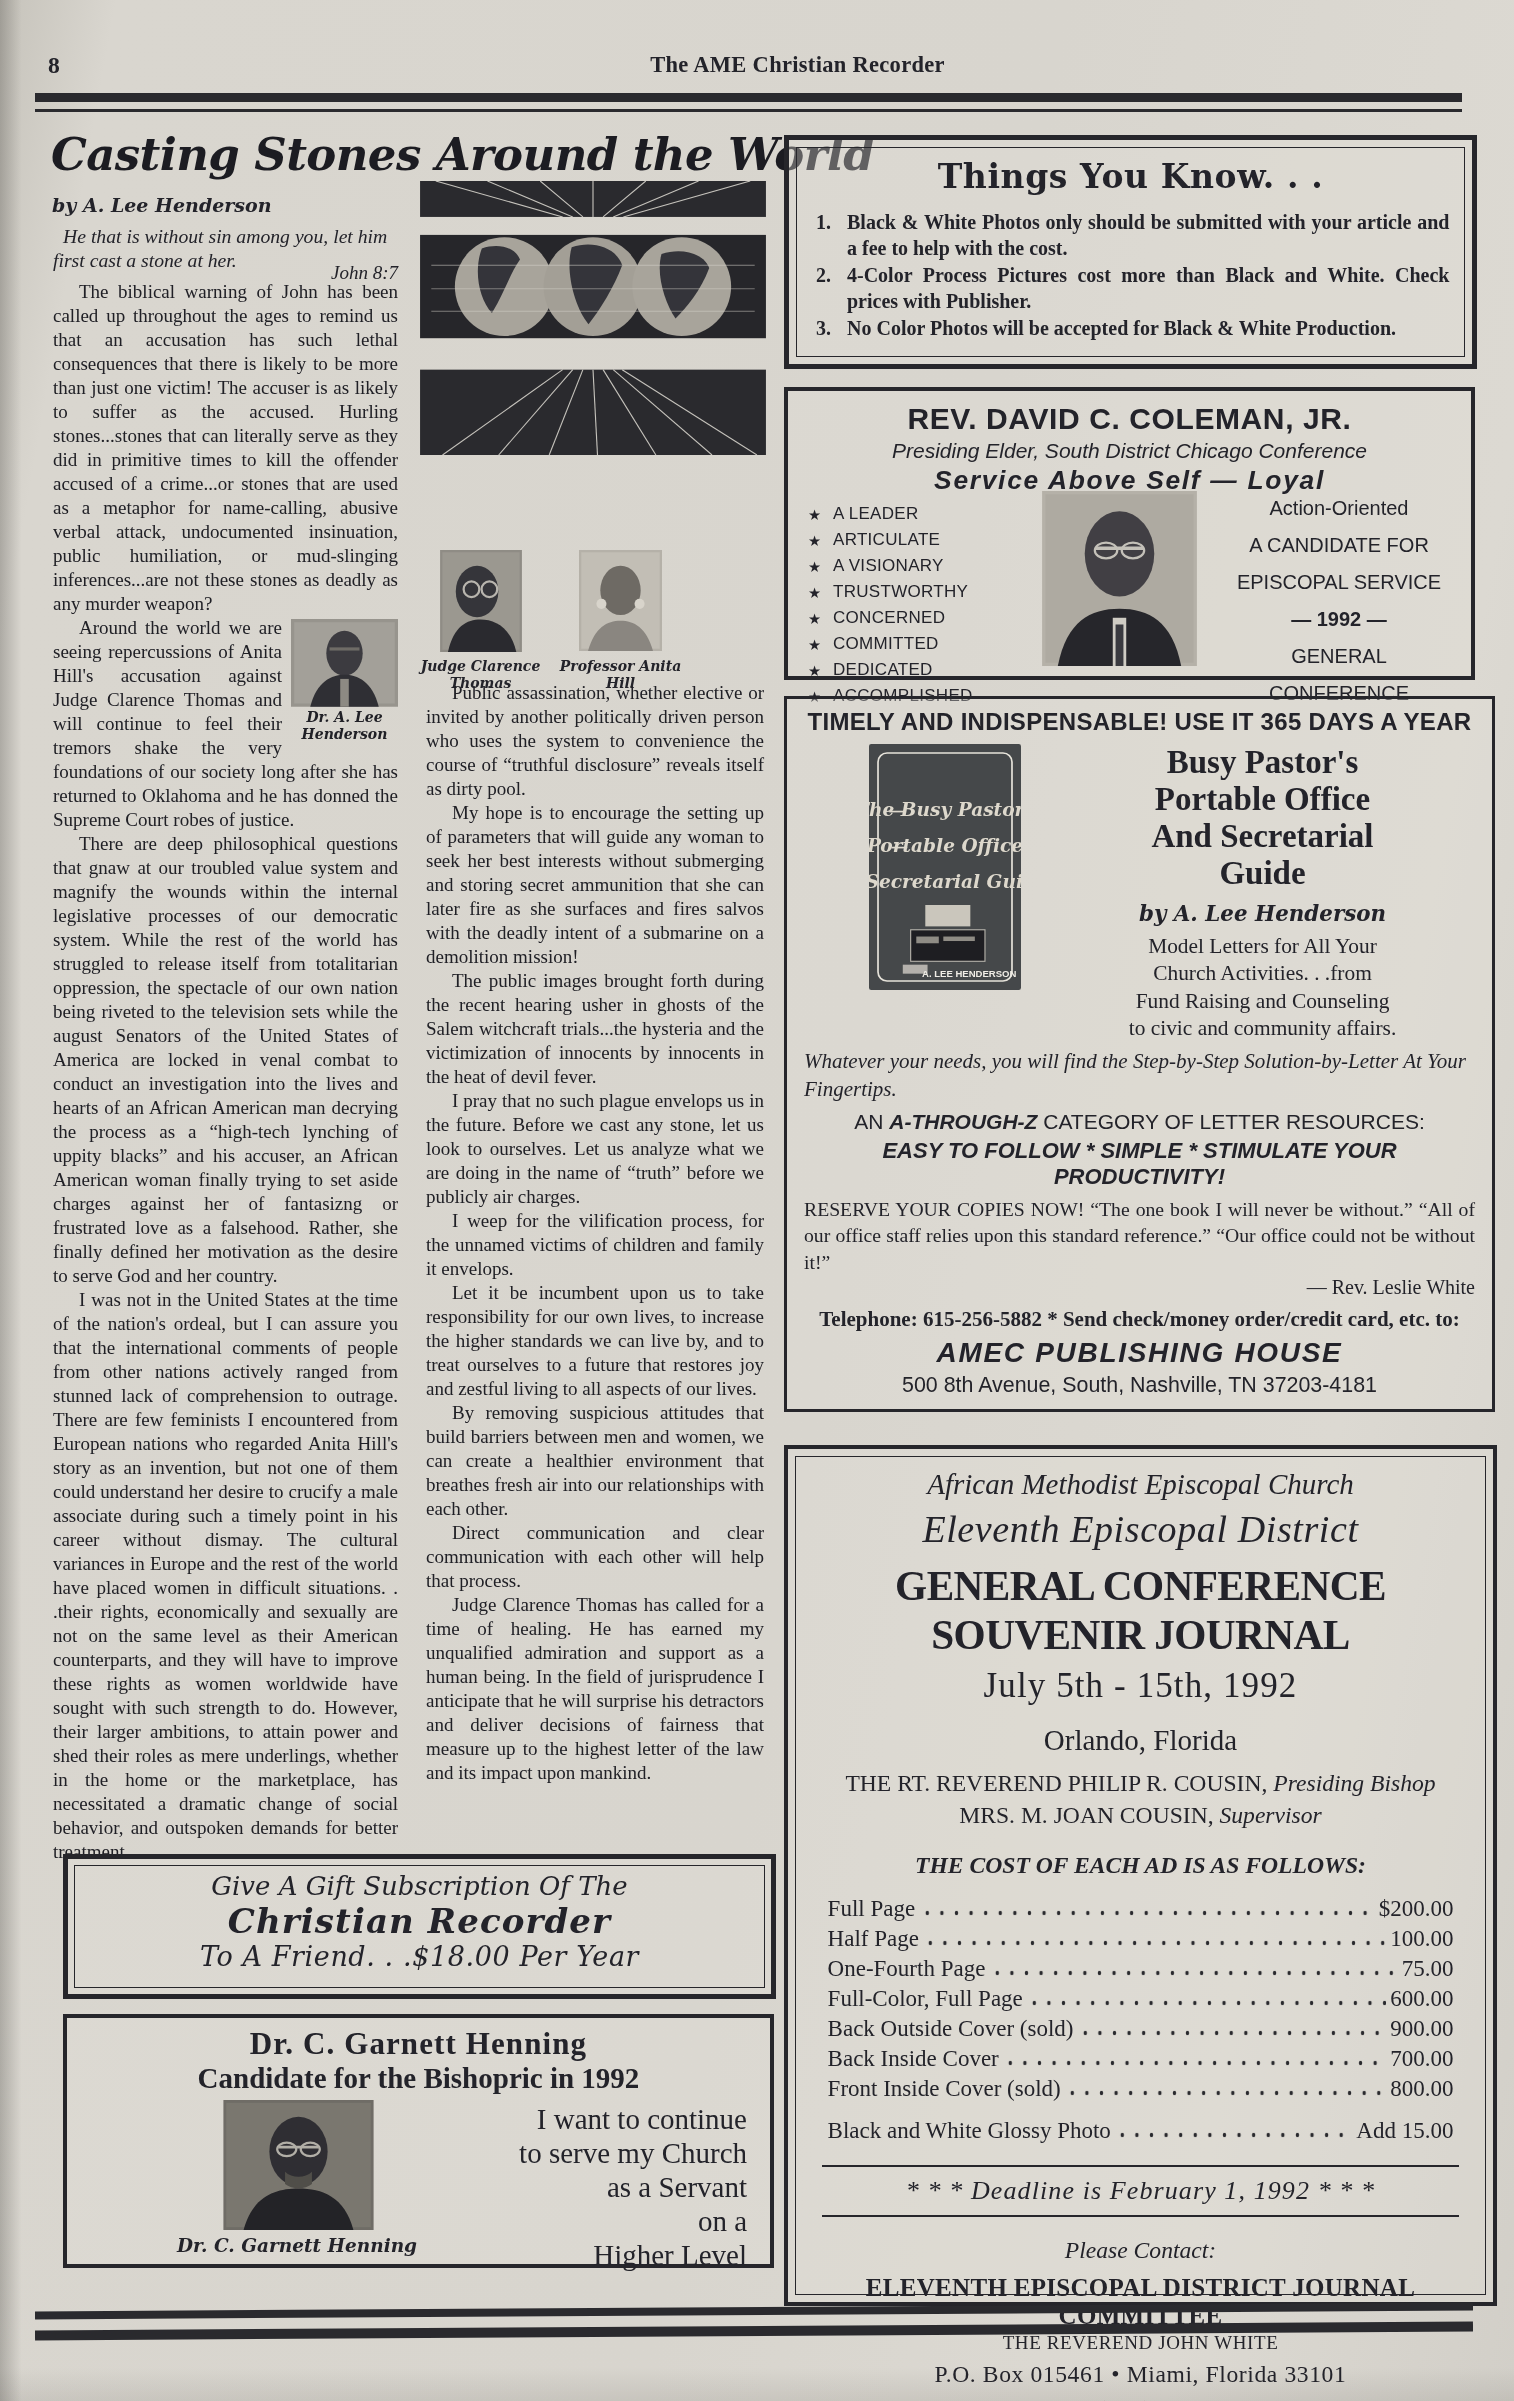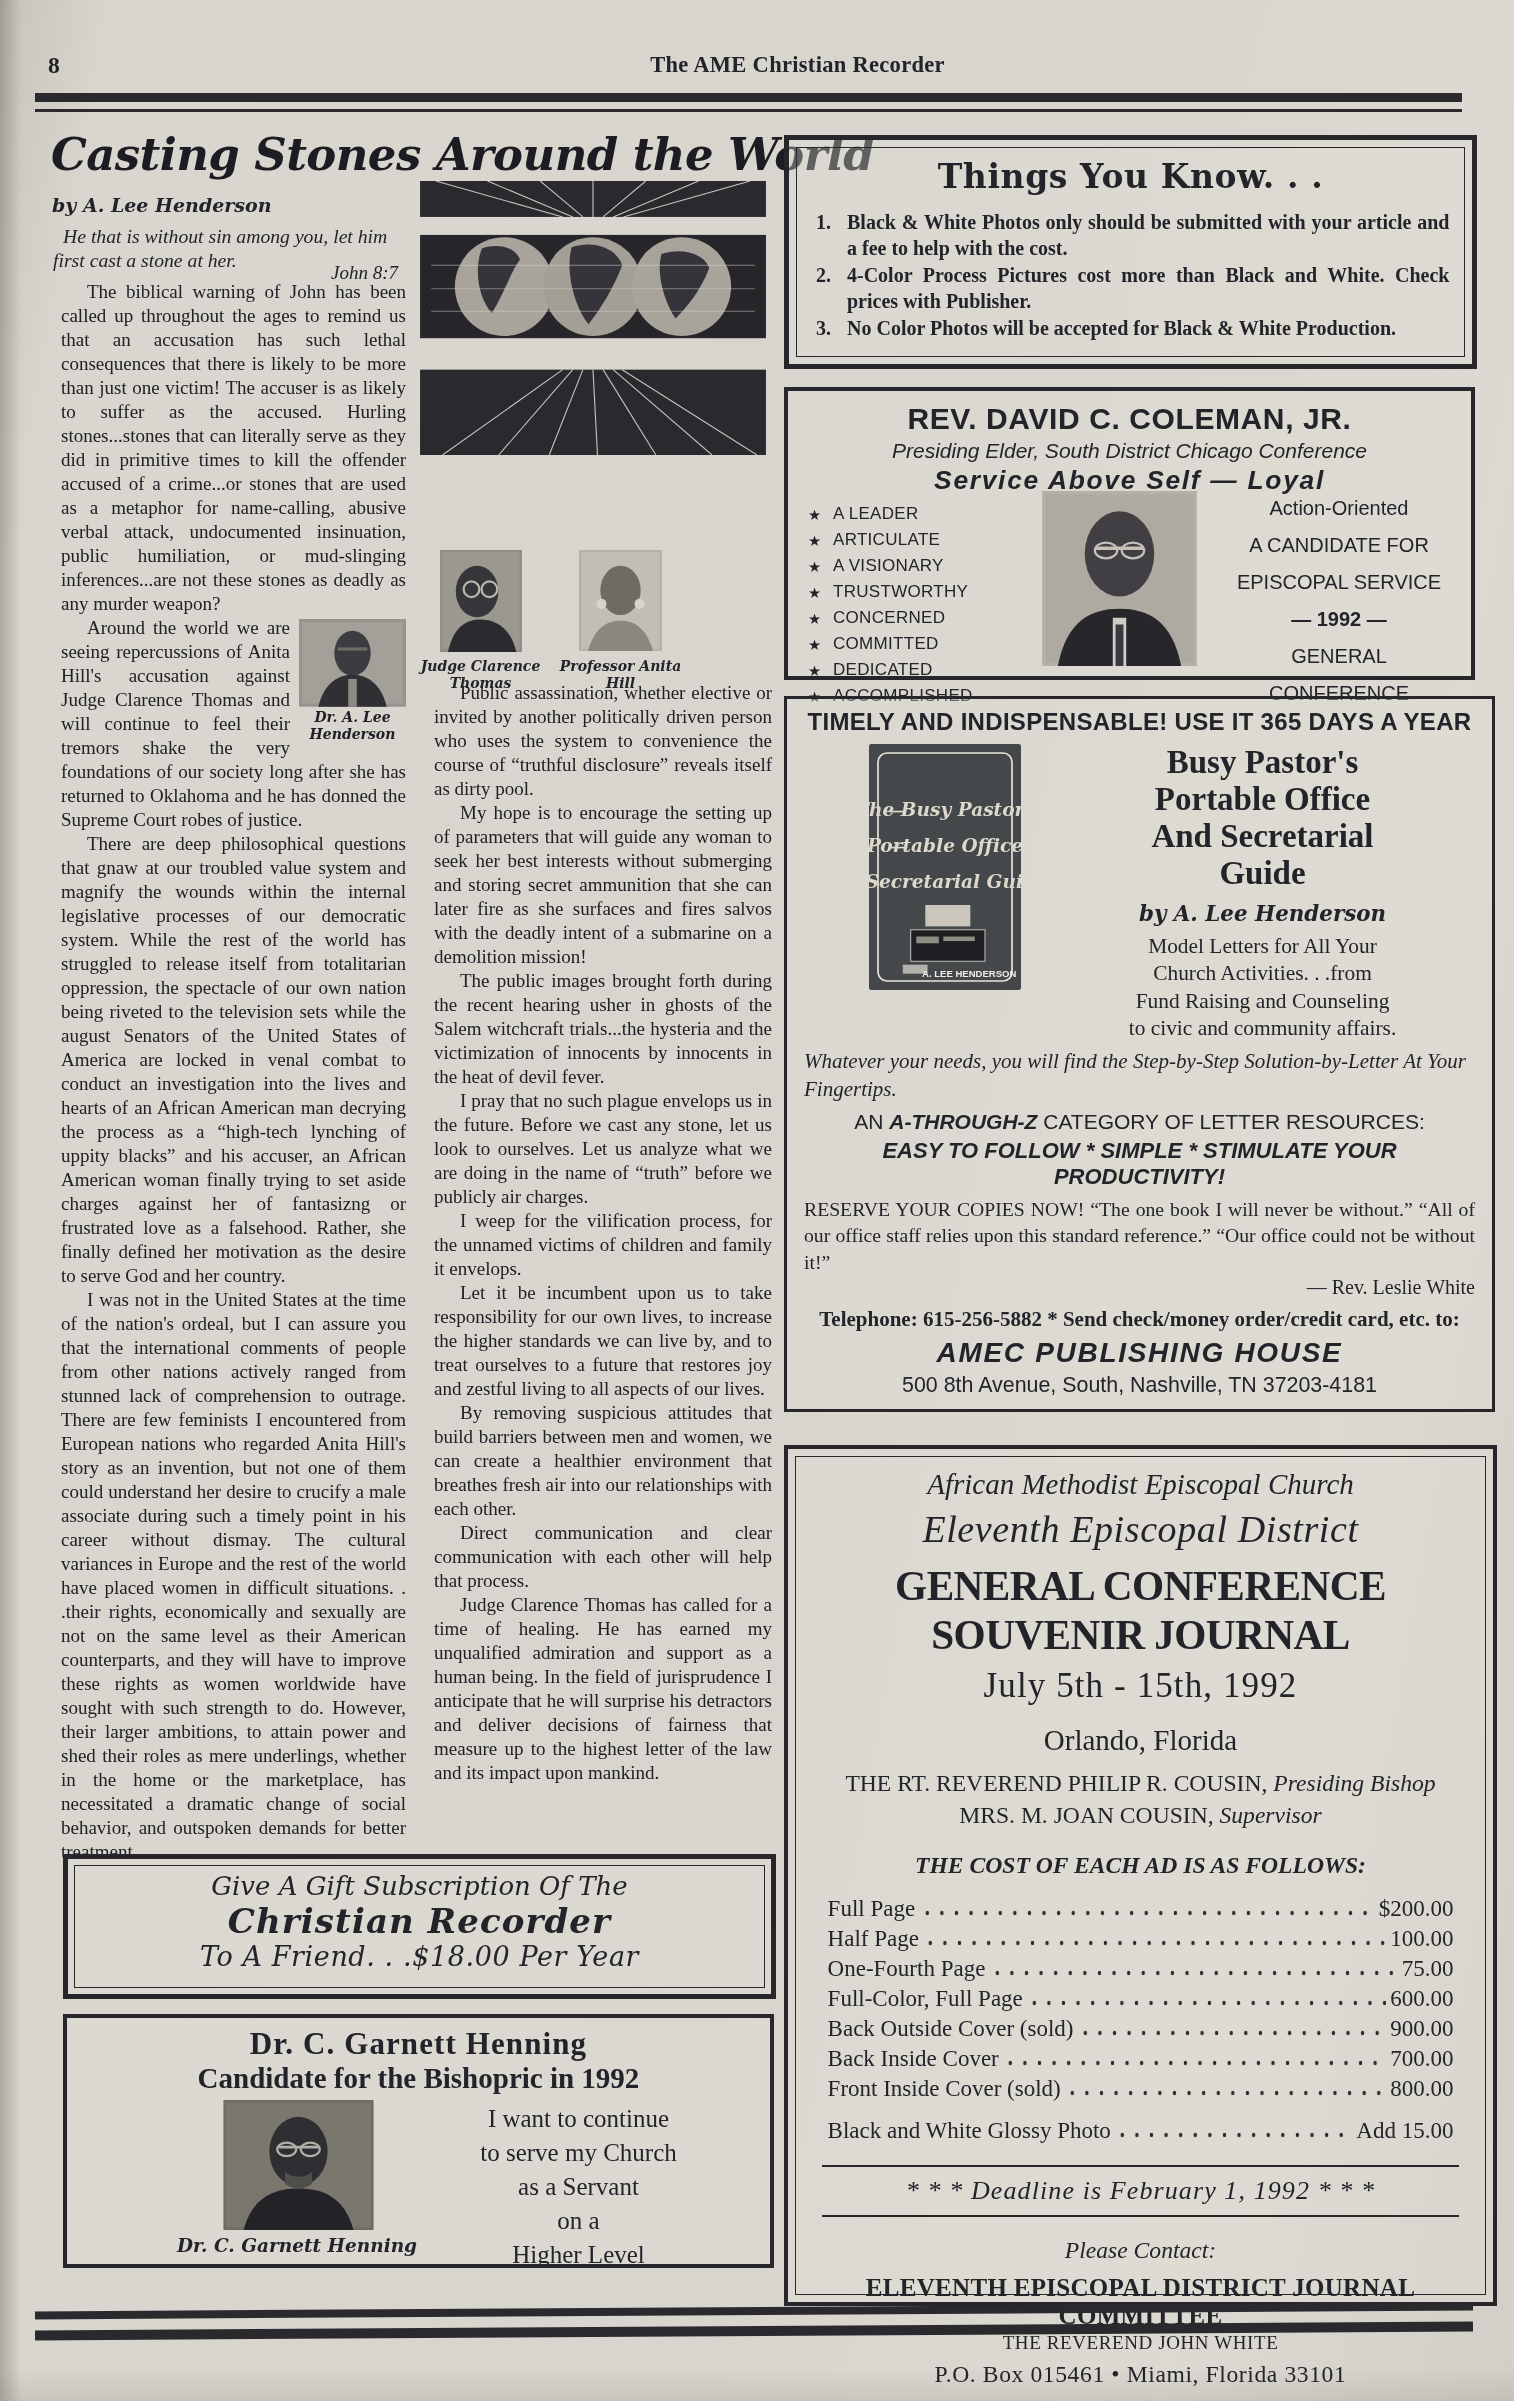--- a/index.html
+++ b/index.html
@@ -13,21 +13,21 @@
   .rule{background:#2a2a2e;}
   
   .pagenum{font-weight:bold;font-size:23.6px;}
   .masthead{width:100%;text-align:center;font-weight:bold;font-size:22.5px;letter-spacing:0.3px;}
   
   .headline{font-family:"DejaVu Serif",serif;font-style:italic;font-weight:bold;
     font-size:45px;letter-spacing:-0.6px;color:#1c1c22;white-space:nowrap;}
   .byline{font-family:"DejaVu Serif",serif;font-style:italic;font-weight:bold;font-size:19px;}
   .epigraph{font-style:italic;font-size:19.7px;line-height:25px;}
   .epi-src{font-style:italic;font-size:19px;text-align:right;}
-  .bodycol{font-size:19px;line-height:24px;text-align:justify;color:#202026;margin-left:8px;}
+  .bodycol{font-size:19px;line-height:24px;text-align:justify;color:#202026;}
   .para{text-indent:26px;}
   figure{margin:0;}
   .fig-r{float:right;width:107px;margin:3.4px 0 2.2px 9px;}
   .fig-cap{font-family:"DejaVu Serif",serif;font-style:italic;font-weight:bold;
     font-size:14px;text-align:center;line-height:17px;margin-top:2.2px;}
   .photo{display:block;width:100%;height:auto;}
   
   .box{position:absolute;border:4.5px solid #26262b;background:rgba(226,223,216,.35);}
   .inner-line{position:absolute;inset:6.7px;border:1.7px solid #26262b;pointer-events:none;}
   .center{text-align:center;}
@@ -82,21 +82,21 @@
   .j-contact{font-style:italic;font-size:23.6px;margin-top:20px;}
   .j-comm{font-weight:bold;font-size:25px;margin-top:10px;letter-spacing:0.3px;}
   .j-name{font-size:19px;margin-top:2px;letter-spacing:0.6px;}
   .j-addr{font-size:23.6px;margin-top:7.9px;letter-spacing:0.6px;}
   
   .gift-1{font-family:"DejaVu Serif",serif;font-style:italic;font-size:26px;}
   .gift-2{font-family:"DejaVu Serif",serif;font-style:italic;font-weight:bold;font-size:34px;letter-spacing:1.1px;}
   .gift-3{font-family:"DejaVu Serif",serif;font-style:italic;font-size:27px;letter-spacing:0.6px;}
   .hen-t{font-weight:bold;font-size:31px;letter-spacing:1.1px;}
   .hen-s{font-weight:bold;font-size:29px;}
-  .hen-lines div{font-size:25px;line-height:34px;}
+  .hen-lines div{font-size:29px;line-height:34px;text-align:right;}
   .hen-cap{font-family:"DejaVu Serif",serif;font-style:italic;font-weight:bold;font-size:18.5px;}
 </style>
 </head>
 <body>
 
 <div id="page">
 
   <div class="abs pagenum" style="left:48px;top:52px;">8</div>
   <div class="abs masthead" style="left:0;top:52px;padding-left:40px;">The AME Christian Recorder</div>
   <div class="abs rule" style="left:35px;top:93px;width:1427px;height:9px;"></div>

